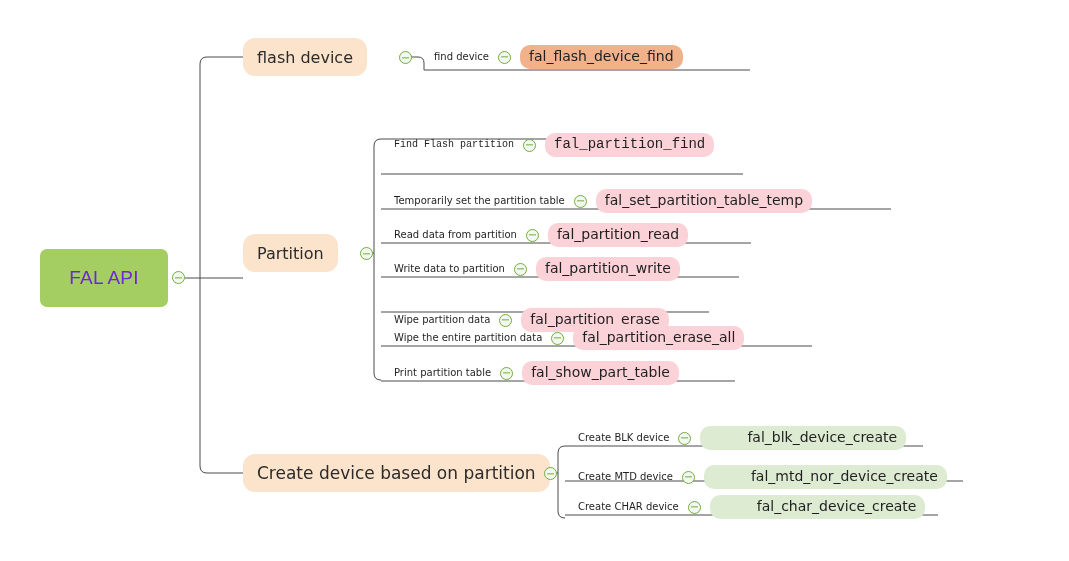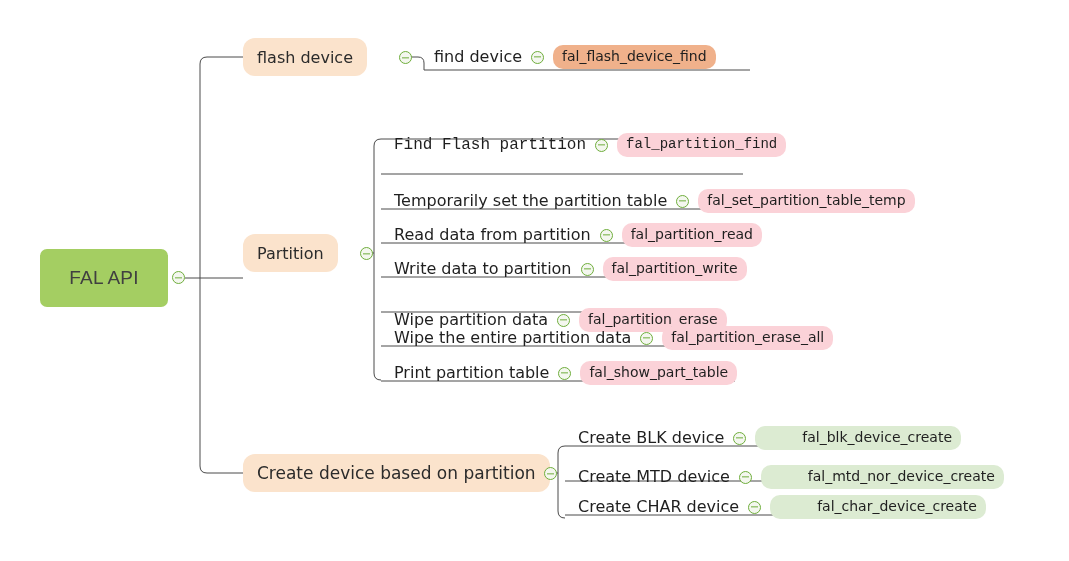--- a/index.html
+++ b/index.html
@@ -40,21 +40,21 @@
     width: 128px;
     height: 58px;
     border-radius: 7px;
     background: #a4ce62;
     display: flex;
     align-items: center;
     justify-content: center;
     box-sizing: border-box;
   }
   .root-node .root-label {
-    color: #404040;
+    color: #6d28d9;
     font-size: 19px;
     font-family: "Liberation Sans", sans-serif;
     letter-spacing: .2px;
   }
 
   
   .branch-node {
     position: absolute;
     height: 38px;
     border-radius: 12px;
@@ -74,21 +74,21 @@
 
   
   .leaf-row {
     position: absolute;
     height: 26px;
     display: flex;
     align-items: center;
     white-space: nowrap;
   }
   .leaf-row .leaf-label {
-    font-size: 16px;
+    font-size: 10px;
     color: #1f1f1f;
     line-height: 26px;
   }
   .leaf-row .badge {
     font-size: 14px;
     color: #1f1f1f;
     border-radius: 10px;
     padding: 3px 9px 4px 9px;
     line-height: 17px;
     display: inline-block;

